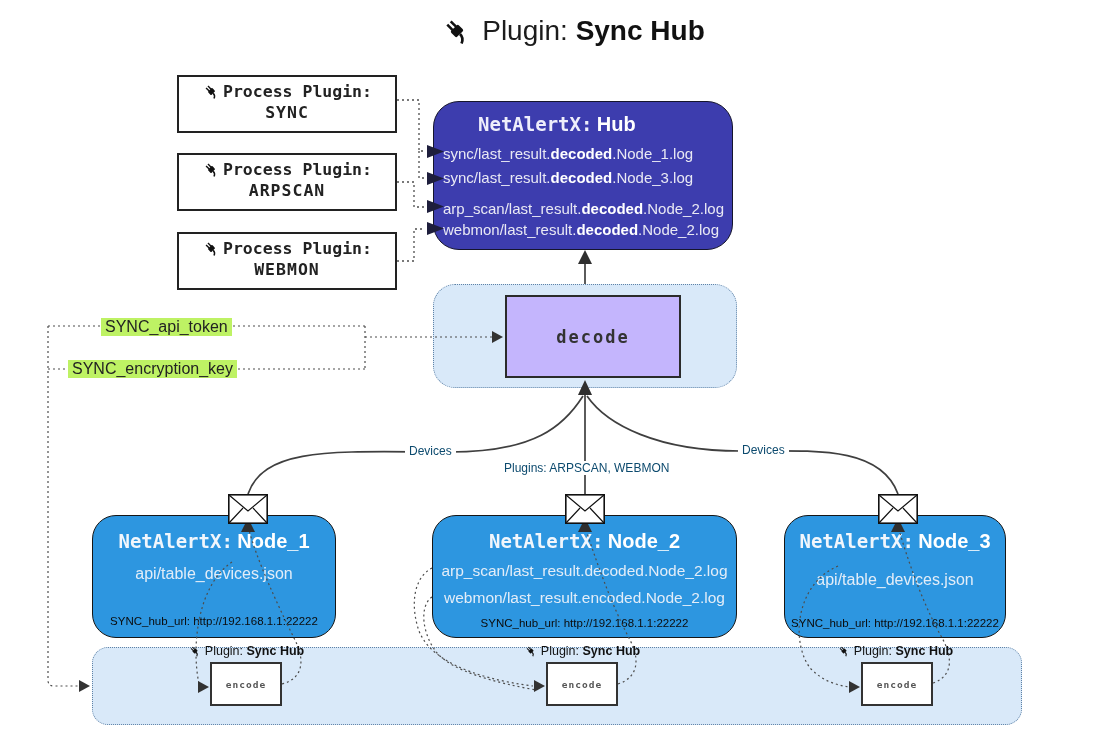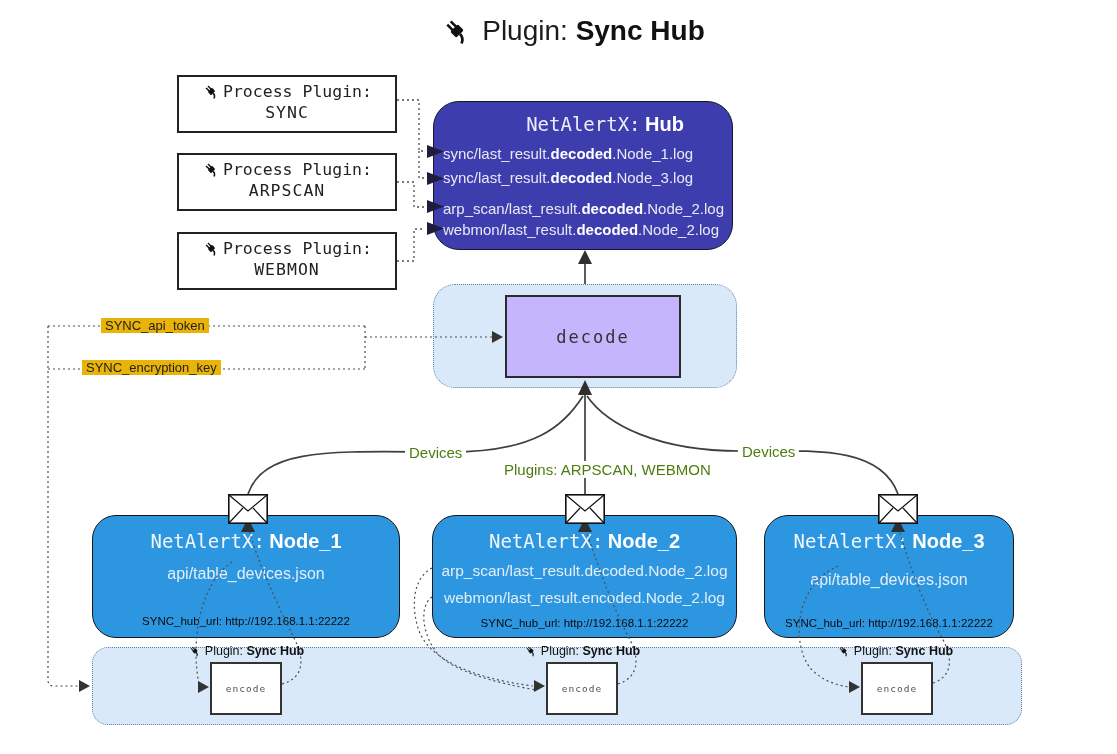--- a/index.html
+++ b/index.html
@@ -1,69 +1,69 @@
 <!DOCTYPE html>
 <html><head>
 <meta charset="utf-8">
 <style>
   html,body{margin:0;padding:0;background:#ffffff;}
   .stage{position:relative;width:1117px;height:754px;background:#fff;
          font-family:"Liberation Sans",sans-serif;overflow:hidden;}
-  .mono{font-family:"DejaVu Sans Mono",monospace;}
+  .mono{font-family:"DejaVu Sans Mono",monospace;font-weight:bold;}
 
   
   .page-title{position:absolute;top:14px;left:0;right:0;display:flex;
               justify-content:center;align-items:center;gap:8px;transform:translateX(14px);}
   .page-title .t{font-size:28px;color:#1c1c1c;}
   .page-title .t b{font-weight:bold;color:#111;}
 
   
   .pbox{position:absolute;left:177px;width:220px;height:58px;background:#fff;
         border:2px solid #222;box-sizing:border-box;text-align:center;color:#222;}
   .pbox .l1{display:flex;justify-content:center;align-items:center;gap:2px;
             margin-top:5px;font-size:16.5px;}
   .pbox .l2{font-size:16.5px;margin-top:2px;letter-spacing:1px;}
 
   
   .hub{position:absolute;left:433px;top:101px;width:300px;height:149px;
        background:#3d3dae;border:1.6px solid #15152c;border-radius:26px;box-sizing:border-box;}
-  .hub-title{position:absolute;top:11px;left:16px;right:0;text-align:center;color:#fff;padding-left:28px;}
+  .hub-title{position:absolute;top:11px;left:16px;right:0;text-align:left;color:#fff;padding-left:28px;}
   .hub-title .pre{font-size:19px;color:#eeeefb;}
   .hub-title .nm{font-size:20px;font-weight:bold;}
   .hub-row{position:absolute;left:9px;white-space:nowrap;font-size:15px;color:#e9e9f4;line-height:16px;}
   .hub-row b{color:#ffffff;}
   .hub-url{position:absolute;left:433px;top:80px;width:300px;text-align:center;
            font-size:11px;color:#1b1b1b;}
 
   
   .decode-wrap{position:absolute;left:433px;top:284px;width:304px;height:104px;
                background:#d9e9f9;border:1.5px dotted #5f82a6;border-radius:22px;box-sizing:border-box;}
   .decode-box{position:absolute;left:505px;top:295px;width:176px;height:83px;background:#c4b5fd;
               border:2px solid #2b2b2b;box-sizing:border-box;display:flex;align-items:center;
               justify-content:center;font-size:17px;letter-spacing:2px;color:#333;}
 
   
-  .tok{position:absolute;background:#eab308;padding:0 4px;font-size:13px;color:#222;z-index:6;}
-
-  
-  .flow-label{position:absolute;background:#fff;padding:0 4px;font-size:15px;color:#4d7c0f;z-index:6;}
+  .tok{position:absolute;background:#bef264;padding:0 4px;font-size:16px;color:#222;z-index:6;}
+
+  
+  .flow-label{position:absolute;background:#fff;padding:0 4px;font-size:12px;color:#0c4a6e;z-index:6;}
 
   
   .node{position:absolute;top:515px;height:123px;background:#2d96e0;border:1.8px solid #161616;
         border-radius:24px;box-sizing:border-box;}
   .node-title{position:absolute;top:14px;left:0;right:0;text-align:center;color:#fff;}
   .node-title .pre{font-size:19px;color:#f1f6fc;}
   .node-title .nm{font-size:20px;font-weight:bold;}
   .node-file{position:absolute;left:0;right:0;text-align:center;color:#e3edf8;white-space:nowrap;}
   .node-url{position:absolute;left:0;right:0;text-align:center;font-size:11.5px;color:#0b0b0b;}
 
   
   .band{position:absolute;left:92px;top:647px;width:930px;height:78px;background:#d9e9f9;
         border:1.5px dotted #5f82a6;border-radius:16px;box-sizing:border-box;}
-  .encode-box{position:absolute;top:662px;width:72px;height:53px;background:#fff;border:2px solid #333;
+  .encode-box{position:absolute;top:662px;width:72px;height:44px;background:#fff;border:2px solid #333;
               box-sizing:border-box;display:flex;align-items:center;justify-content:center;
               font-size:9.5px;letter-spacing:1px;color:#555;z-index:2;}
   .enc-label{position:absolute;top:644px;width:140px;display:flex;justify-content:center;
              align-items:center;gap:3px;font-size:12.5px;color:#111;z-index:6;}
   .enc-label b{font-weight:bold;}
 
   .env{position:absolute;width:40px;height:30px;z-index:7;}
   svg.overlay{position:absolute;left:0;top:0;z-index:5;pointer-events:none;}
   .plug-svg{display:block;}
   .z2{z-index:2;} .z1{z-index:1;}
@@ -144,44 +144,44 @@
     <div class="hub-row" style="top:44px"><span>sync/last_result.</span><b>decoded</b><span>.Node_1.log</span></div>
     <div class="hub-row" style="top:68px"><span>sync/last_result.</span><b>decoded</b><span>.Node_3.log</span></div>
     <div class="hub-row" style="top:99px"><span>arp_scan/last_result.</span><b>decoded</b><span>.Node_2.log</span></div>
     <div class="hub-row" style="top:120px"><span>webmon/last_result.</span><b>decoded</b><span>.Node_2.log</span></div>
   </div>
 
   <div class="decode-wrap z1"></div>
   <div class="decode-box mono z2">decode</div>
 
   <div class="tok" style="left:101px;top:318px">SYNC_api_token</div>
-  <div class="tok" style="left:82px;top:360px">SYNC_encryption_key</div>
+  <div class="tok" style="left:68px;top:360px">SYNC_encryption_key</div>
 
   <div class="flow-label" style="left:405px;top:444px">Devices</div>
   <div class="flow-label" style="left:738px;top:443px">Devices</div>
   <div class="flow-label" style="left:500px;top:461px">Plugins: ARPSCAN, WEBMON</div>
 
-  <div class="node z2" style="left:92px;width:308px">
+  <div class="node z2" style="left:92px;width:244px">
     <div class="node-title">
       <span class="pre mono">NetAlertX:</span>
       <span class="nm">Node_1</span>
     </div>
     <div class="node-file" style="top:49px;font-size:16px">api/table_devices.json</div>
     <div class="node-url" style="top:99px">SYNC_hub_url: http://192.168.1.1:22222</div>
   </div>
   <div class="node z2" style="left:432px;width:305px">
     <div class="node-title">
       <span class="pre mono">NetAlertX:</span>
       <span class="nm">Node_2</span>
     </div>
     <div class="node-file" style="top:46px;font-size:15.5px">arp_scan/last_result.decoded.Node_2.log</div>
     <div class="node-file" style="top:73px;font-size:15.5px">webmon/last_result.encoded.Node_2.log</div>
     <div class="node-url" style="top:101px">SYNC_hub_url: http://192.168.1.1:22222</div>
   </div>
-  <div class="node z2" style="left:764px;width:250px">
+  <div class="node z2" style="left:784px;width:222px">
     <div class="node-title">
       <span class="pre mono">NetAlertX:</span>
       <span class="nm">Node_3</span>
     </div>
     <div class="node-file" style="top:55px;font-size:16px">api/table_devices.json</div>
     <div class="node-url" style="top:101px">SYNC_hub_url: http://192.168.1.1:22222</div>
   </div>
 
   <div class="band z1"></div>
 

